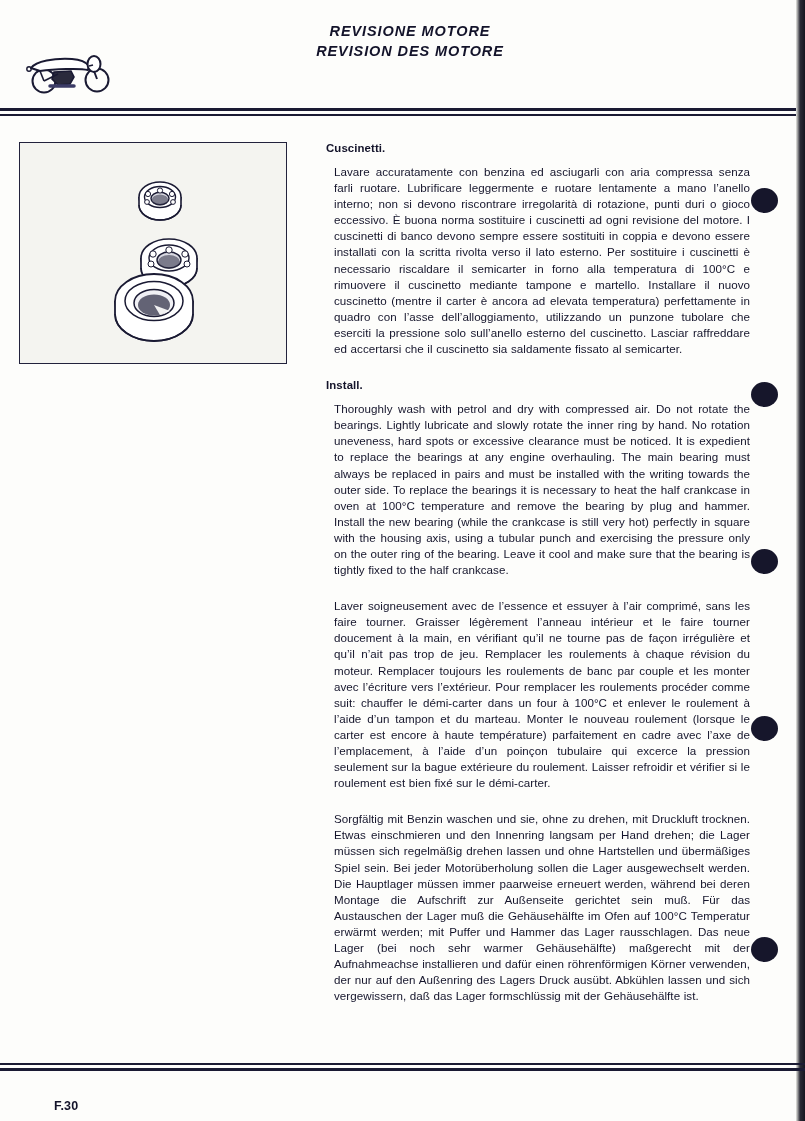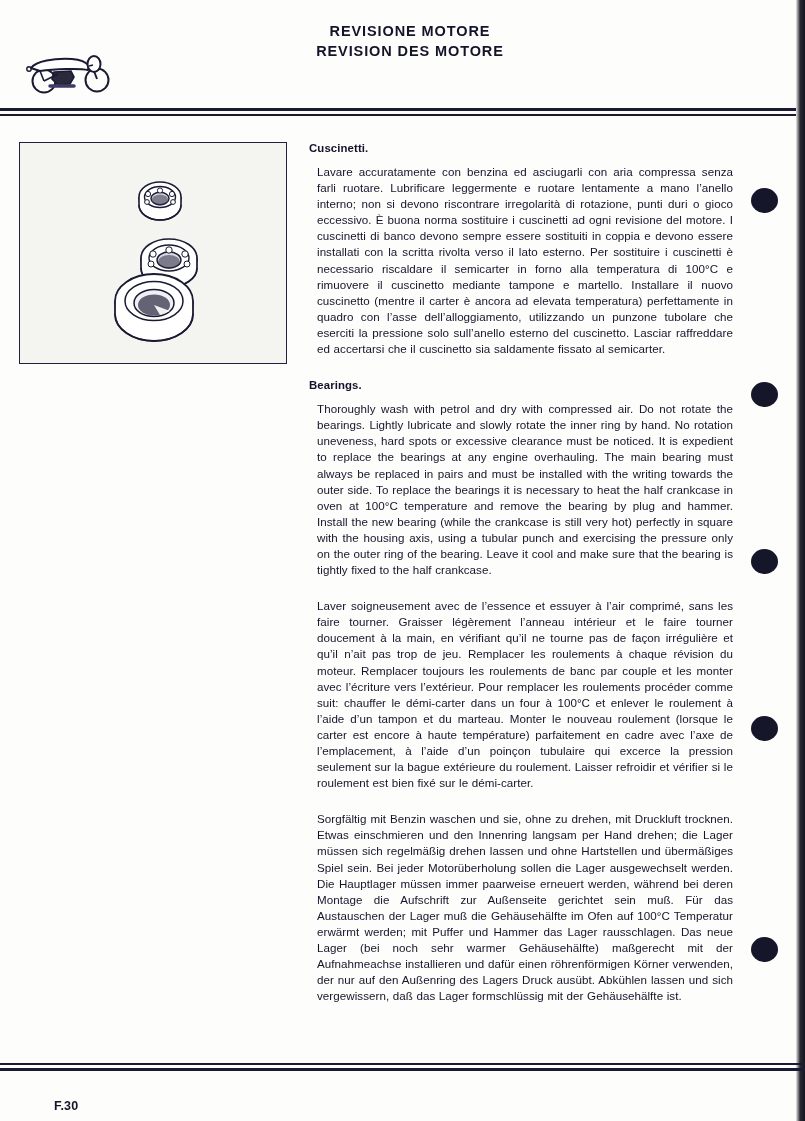--- a/index.html
+++ b/index.html
@@ -20,20 +20,21 @@
     inset: 0;
     background: #fdfdfb;
   }
 
   
   .header {
     position: absolute;
     left: 0; top: 0;
     width: 805px;
     height: 100px;
+    font-style: italic;
   }
   .logo {
     position: absolute;
     left: 14px;
     top: 44px;
     width: 104px;
     height: 52px;
   }
   .title-block {
     position: absolute;
@@ -90,21 +91,21 @@
     height: 220px;
     border: 1.5px solid #22223c;
     background: #f3f3ef;
     overflow: hidden;
   }
   .figure-svg { display: block; width: 100%; height: 100%; }
 
   
   .text-col {
     position: absolute;
-    left: 309px;
+    left: 326px;
     top: 140px;
     width: 432px;
   }
   .section { margin-bottom: 17px; }
   .section-heading {
     font-family: "Liberation Sans", sans-serif;
     font-weight: bold;
     font-size: 11.4px;
     line-height: 16px;
     margin: 0 0 3px 0;
@@ -255,21 +256,21 @@
   </div>
 
   <div class="text-col">
 
     <div class="section" id="sec-it">
       <h2 class="section-heading">Cuscinetti.</h2>
       <p class="section-body">Lavare accuratamente con benzina ed asciugarli con aria compressa senza farli ruotare. Lubrificare leggermente e ruotare lentamente a mano l’anello interno; non si devono riscontrare irregolarità di rotazione, punti duri o gioco eccessivo. È buona norma sostituire i cuscinetti ad ogni revisione del motore. I cuscinetti di banco devono sempre essere sostituiti in coppia e devono essere installati con la scritta rivolta verso il lato esterno. Per sostituire i cuscinetti è necessario riscaldare il semicarter in forno alla temperatura di 100°C e rimuovere il cuscinetto mediante tampone e martello. Installare il nuovo cuscinetto (mentre il carter è ancora ad elevata temperatura) perfettamente in quadro con l’asse dell’alloggiamento, utilizzando un punzone tubolare che eserciti la pressione solo sull’anello esterno del cuscinetto. Lasciar raffreddare ed accertarsi che il cuscinetto sia saldamente fissato al semicarter.</p>
     </div>
 
     <div class="section" id="sec-en">
-      <h2 class="section-heading">Bearings.</h2>
+      <h2 class="section-heading">Install.</h2>
       <p class="section-body">Thoroughly wash with petrol and dry with compressed air. Do not rotate the bearings. Lightly lubricate and slowly rotate the inner ring by hand. No rotation uneveness, hard spots or excessive clearance must be noticed. It is expedient to replace the bearings at any engine overhauling. The main bearing must always be replaced in pairs and must be installed with the writing towards the outer side. To replace the bearings it is necessary to heat the half crankcase in oven at 100°C temperature and remove the bearing by plug and hammer. Install the new bearing (while the crankcase is still very hot) perfectly in square with the housing axis, using a tubular punch and exercising the pressure only on the outer ring of the bearing. Leave it cool and make sure that the bearing is tightly fixed to the half crankcase.</p>
     </div>
 
     <div class="section" id="sec-fr">
       <p class="section-body">Laver soigneusement avec de l’essence et essuyer à l’air comprimé, sans les faire tourner. Graisser légèrement l’anneau intérieur et le faire tourner doucement à la main, en vérifiant qu’il ne tourne pas de façon irrégulière et qu’il n’ait pas trop de jeu. Remplacer les roulements à chaque révision du moteur. Remplacer toujours les roulements de banc par couple et les monter avec l’écriture vers l’extérieur. Pour remplacer les roulements procéder comme suit: chauffer le démi-carter dans un four à 100°C et enlever le roulement à l’aide d’un tampon et du marteau. Monter le nouveau roulement (lorsque le carter est encore à haute température) parfaitement en cadre avec l’axe de l’emplacement, à l’aide d’un poinçon tubulaire qui excerce la pression seulement sur la bague extérieure du roulement. Laisser refroidir et vérifier si le roulement est bien fixé sur le démi-carter.</p>
     </div>
 
     <div class="section" id="sec-de">
       <p class="section-body">Sorgfältig mit Benzin waschen und sie, ohne zu drehen, mit Druckluft trocknen. Etwas einschmieren und den Innenring langsam per Hand drehen; die Lager müssen sich regelmäßig drehen lassen und ohne Hartstellen und übermäßiges Spiel sein. Bei jeder Motorüberholung sollen die Lager ausgewechselt werden. Die Hauptlager müssen immer paarweise erneuert werden, während bei deren Montage die Aufschrift zur Außenseite gerichtet sein muß. Für das Austauschen der Lager muß die Gehäusehälfte im Ofen auf 100°C Temperatur erwärmt werden; mit Puffer und Hammer das Lager rausschlagen. Das neue Lager (bei noch sehr warmer Gehäusehälfte) maßgerecht mit der Aufnahmeachse installieren und dafür einen röhrenförmigen Körner verwenden, der nur auf den Außenring des Lagers Druck ausübt. Abkühlen lassen und sich vergewissern, daß das Lager formschlüssig mit der Gehäusehälfte ist.</p>
     </div>

